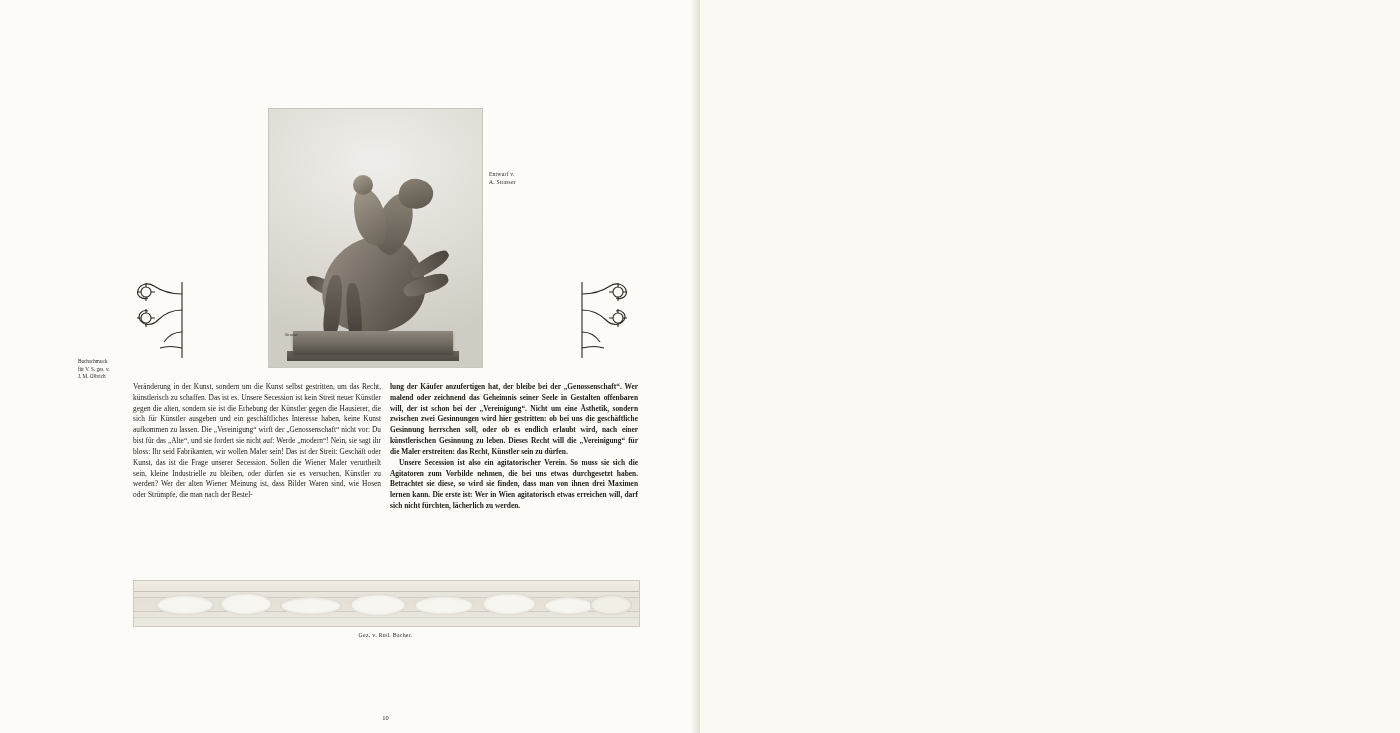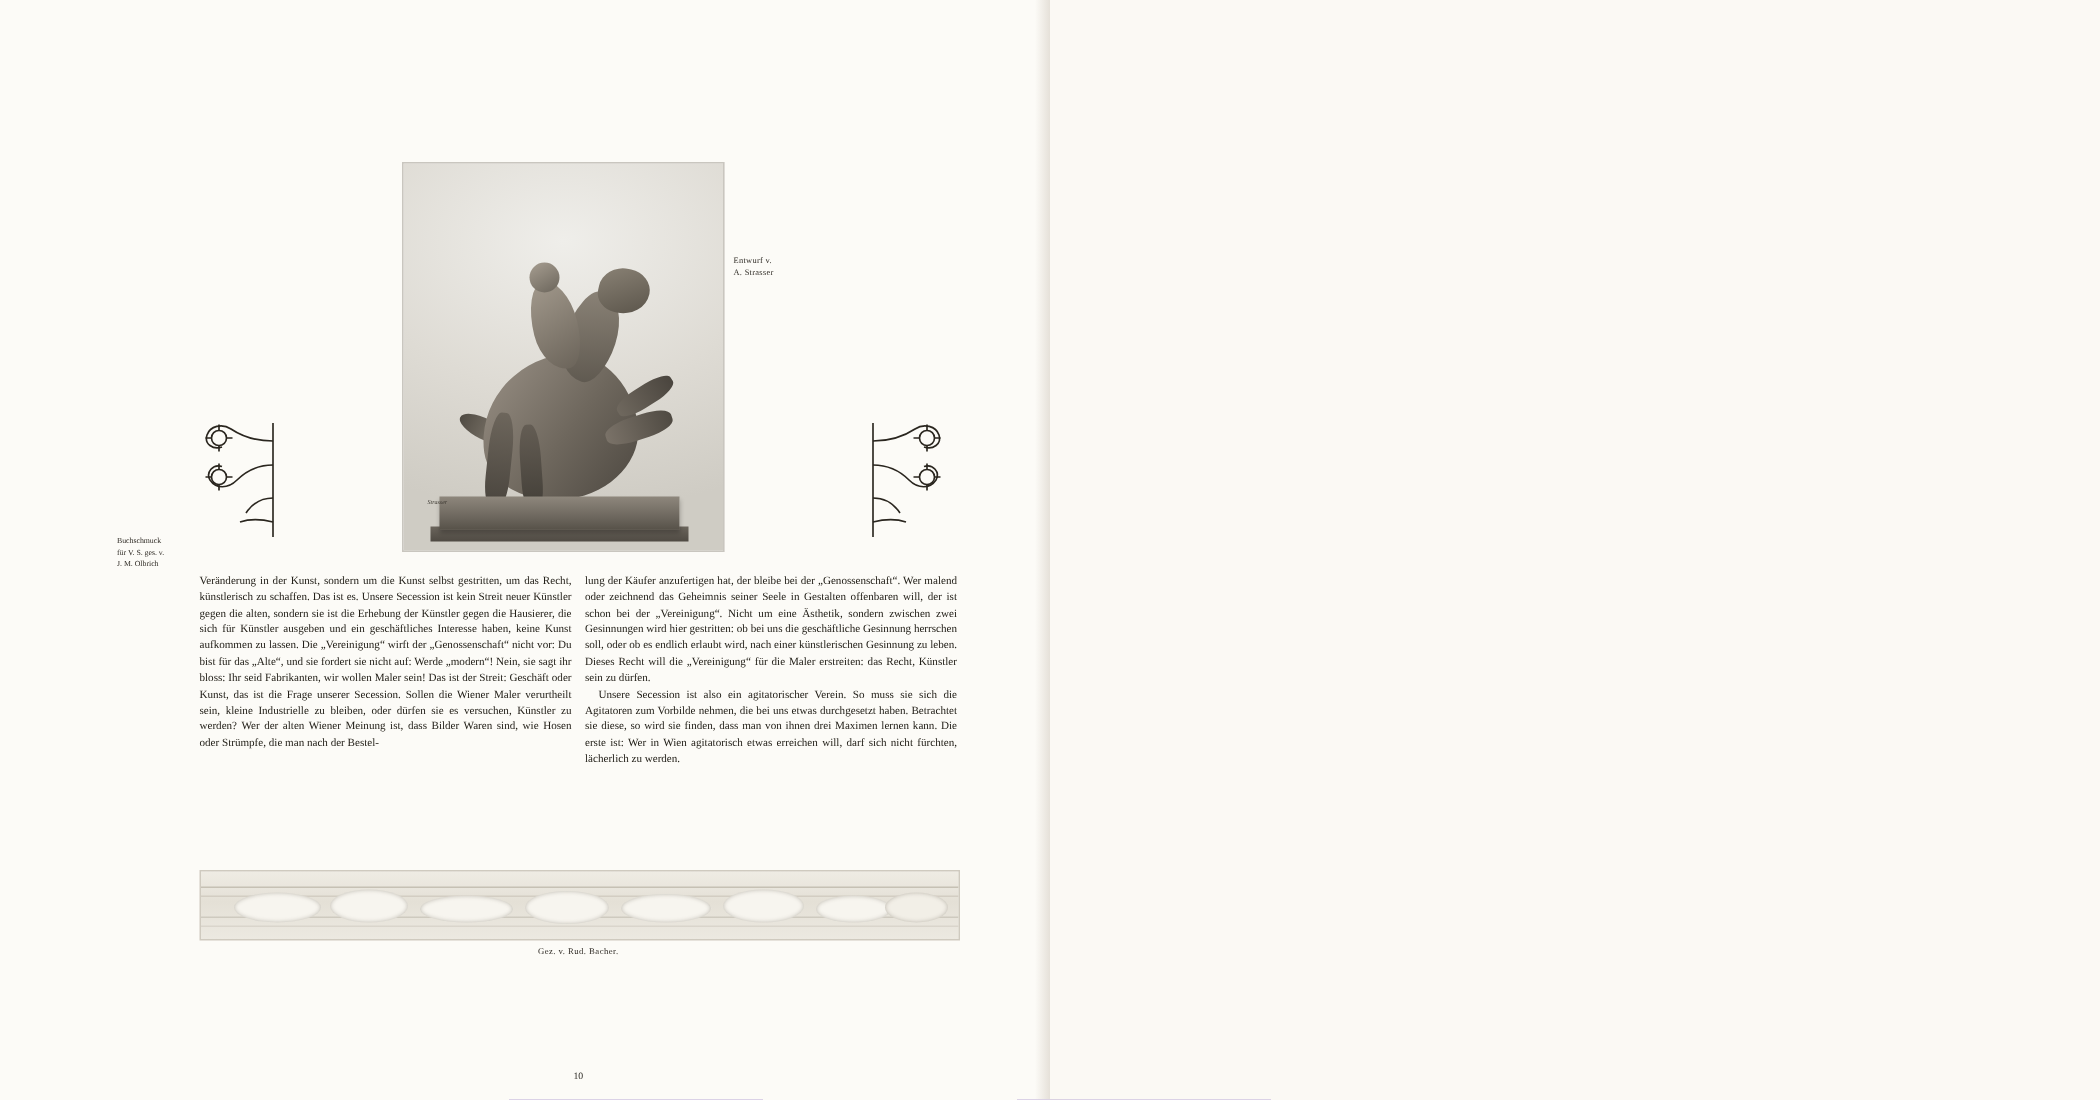--- a/index.html
+++ b/index.html
@@ -223,21 +223,21 @@
     position: absolute;
     top: 382px;
     width: 248px;
     font-size: 7.4px;
     line-height: 1.46;
     color: #232019;
     text-align: justify;
     hyphens: auto;
   }
   .col.left { left: 133px; }
-  .col.right { left: 390px; }
+  .col.right { left: 390px; font-weight: bold; }
   .col p { margin: 0; }
   .col p + p { text-indent: 9px; }
 
   
   .vignette {
     position: absolute;
     left: 133px;
     top: 580px;
     width: 505px;
     height: 45px;

